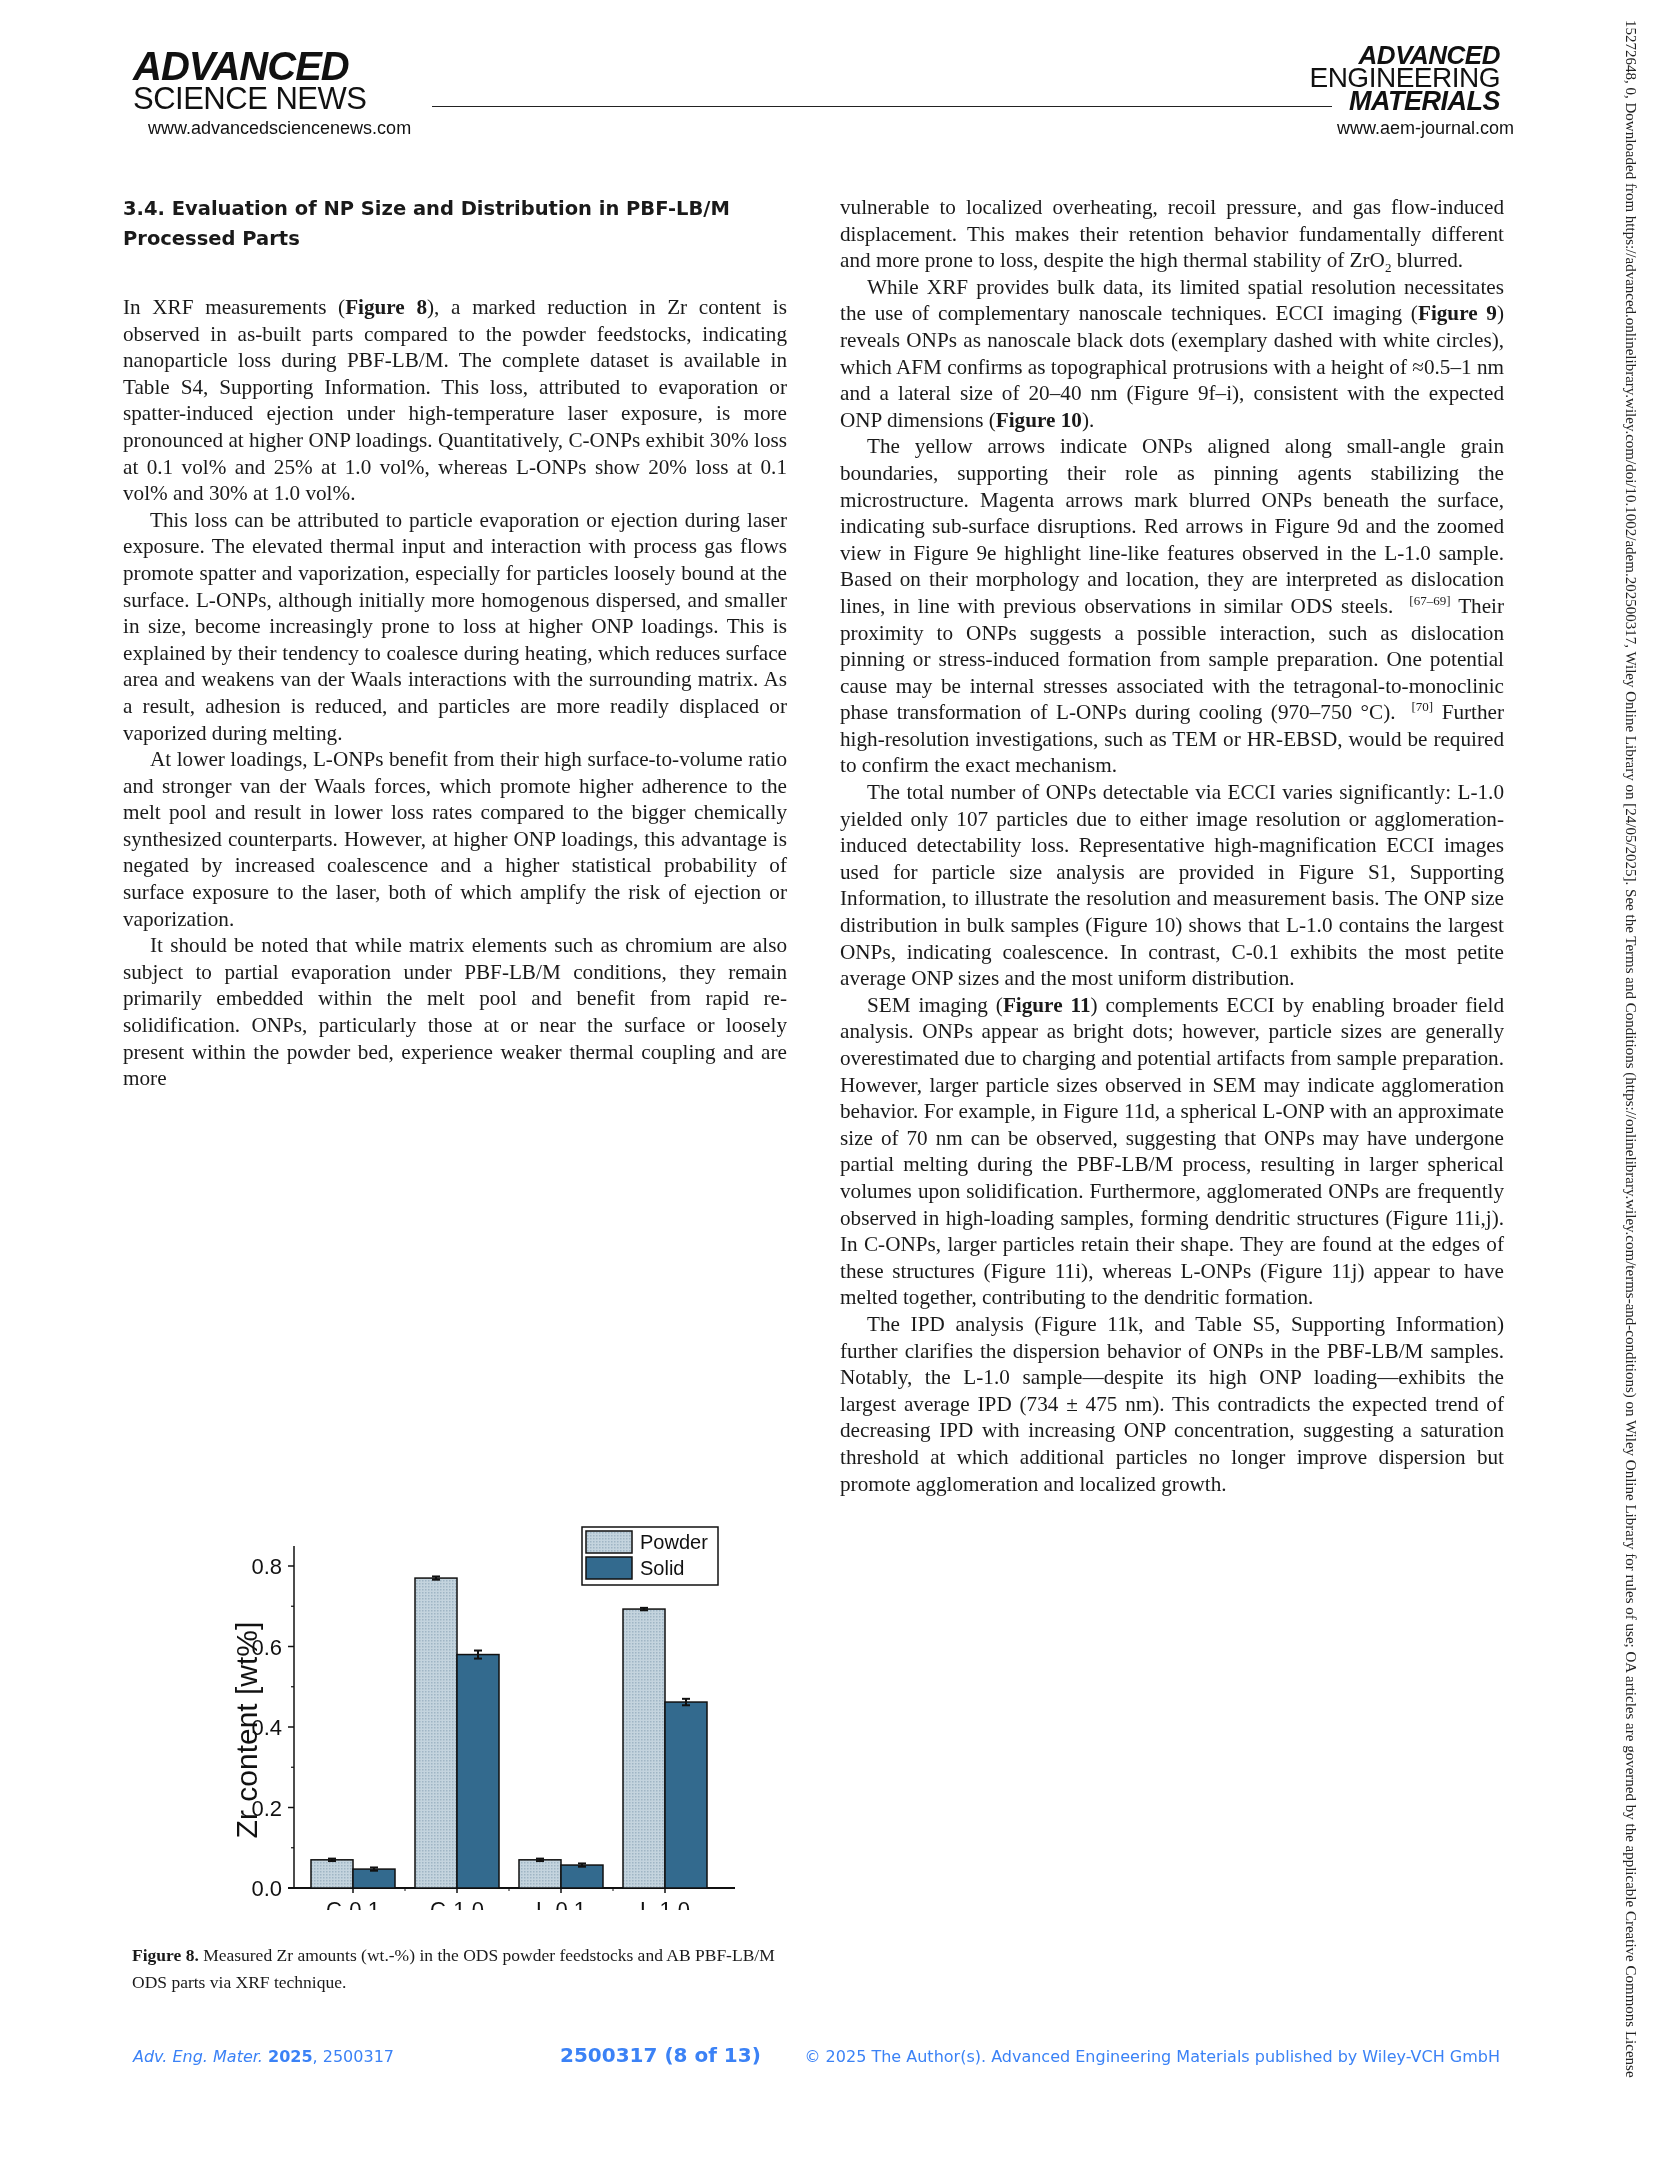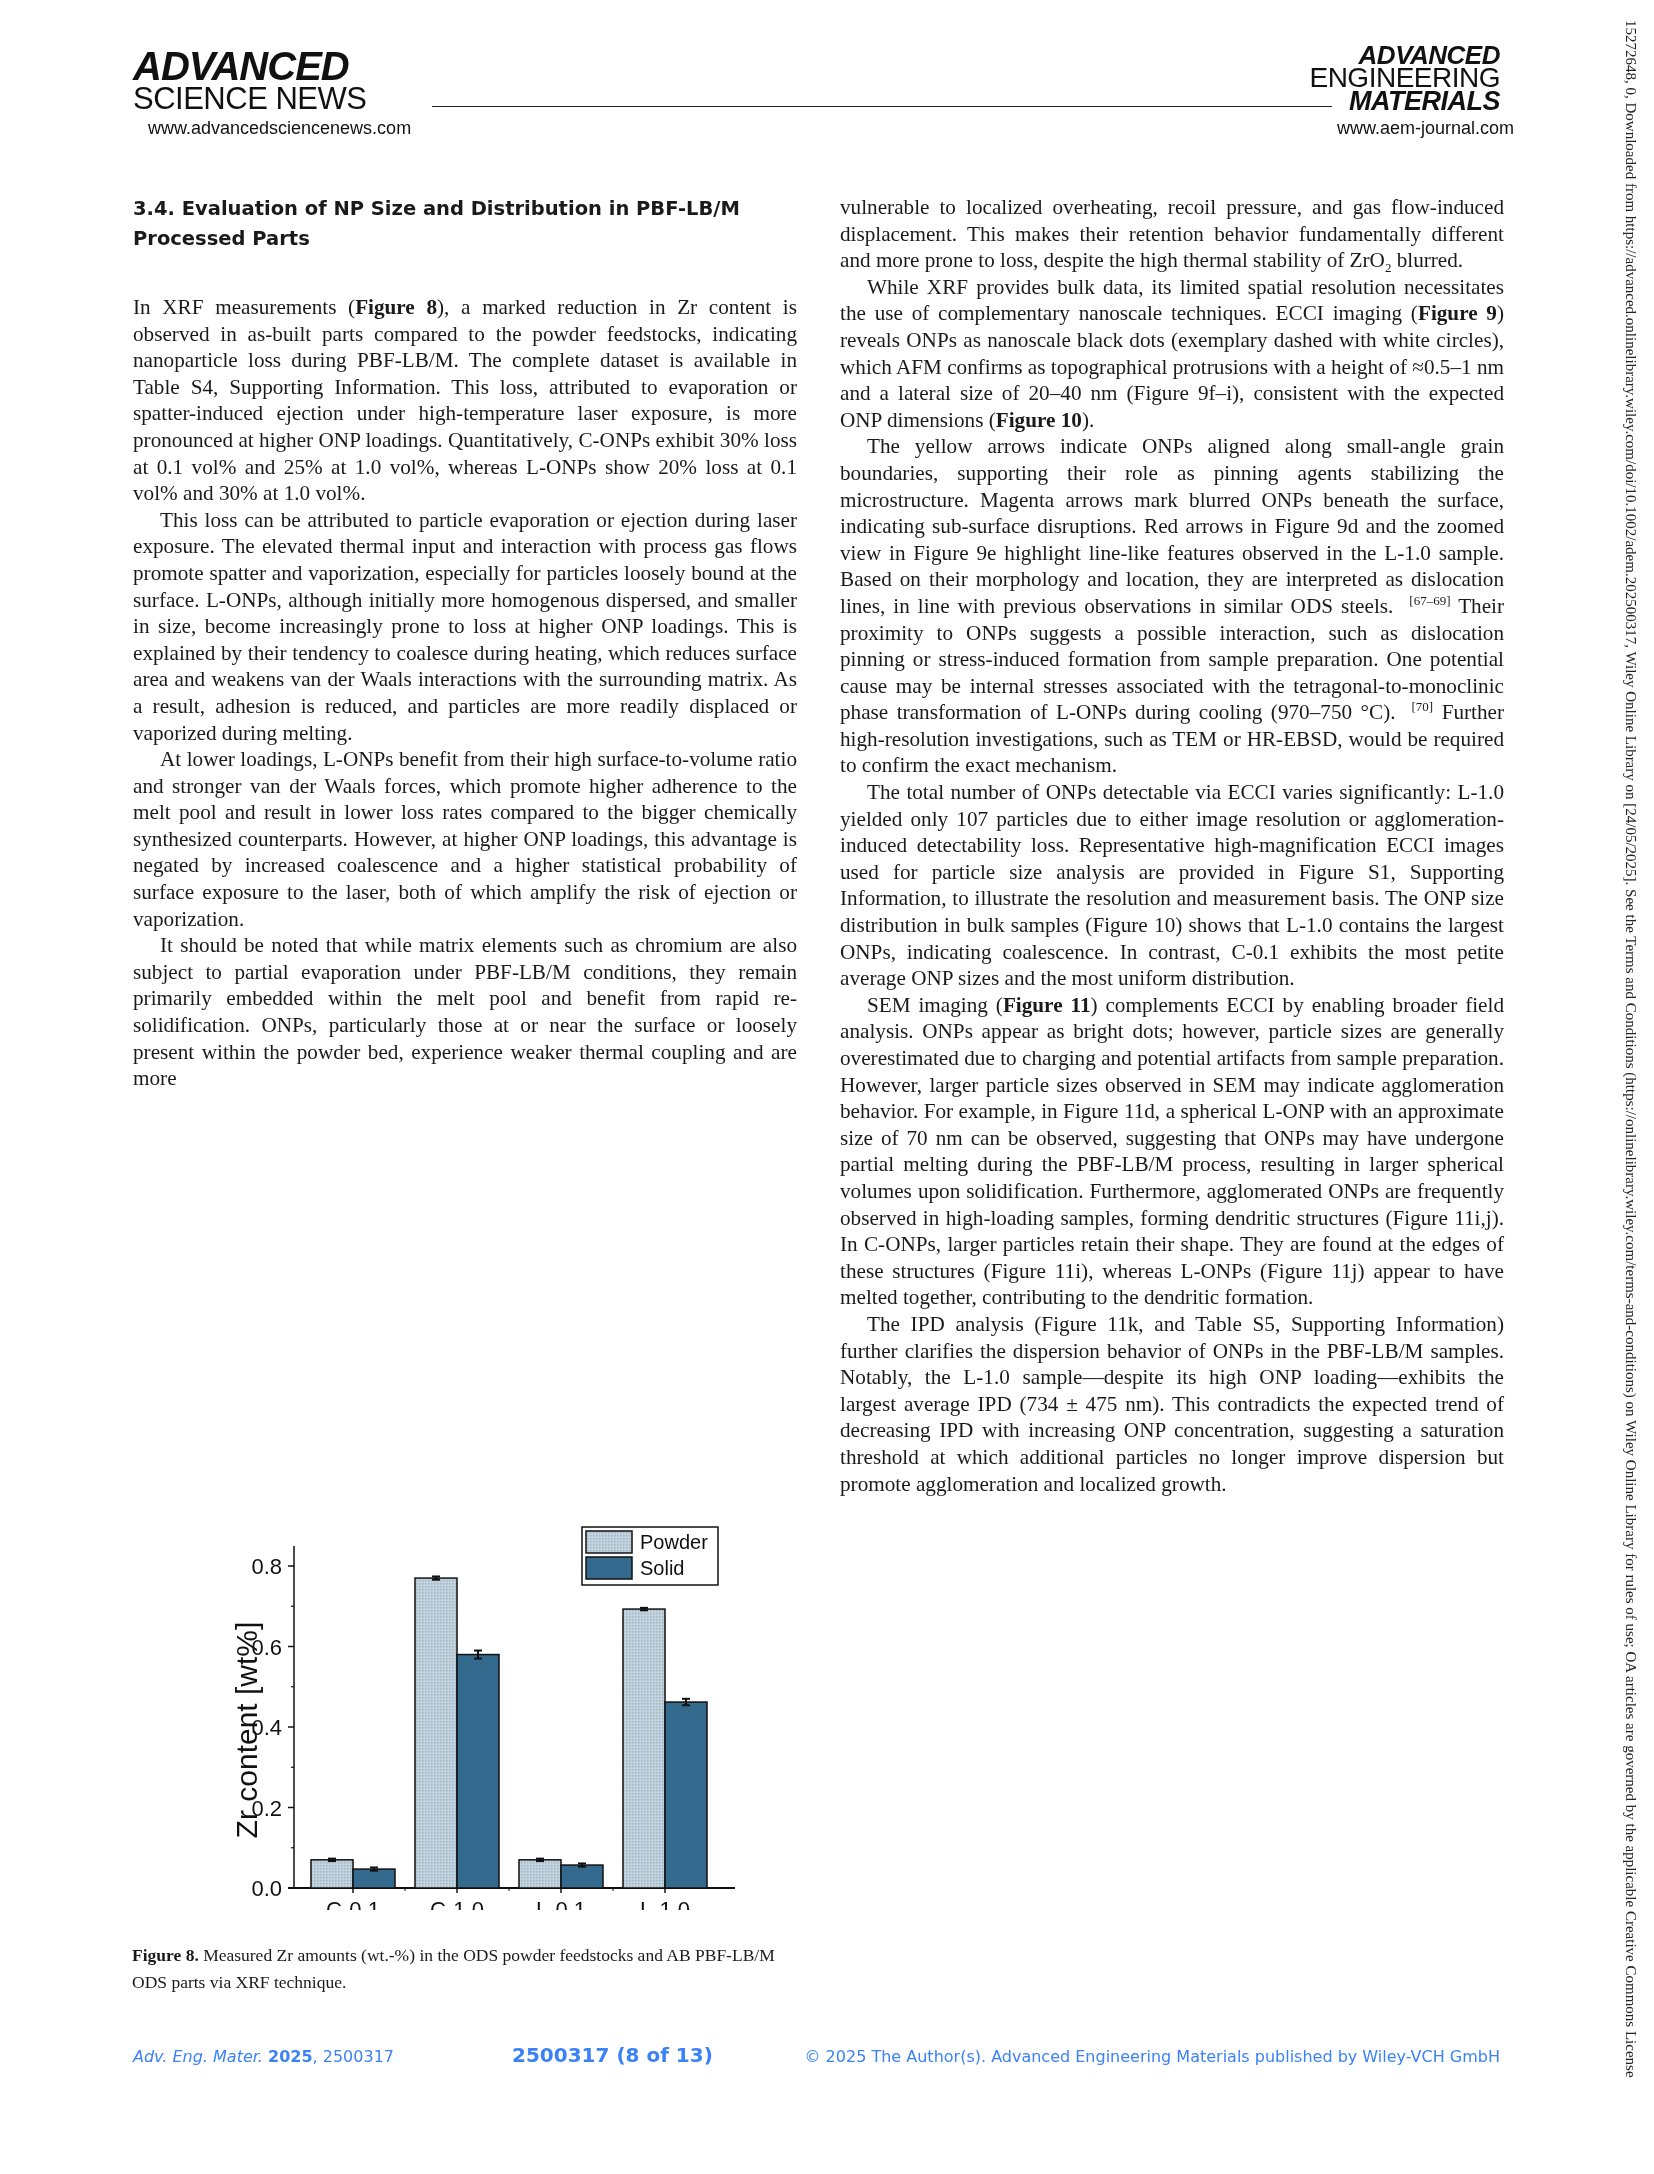--- a/index.html
+++ b/index.html
@@ -9,31 +9,31 @@
   .logo-sn { font-family:"Liberation Sans", sans-serif; font-size:31px; line-height:30px; color:#111; letter-spacing:-0.5px; }
   .hdr-url { position:absolute; top:118px; font-family:"Liberation Sans", sans-serif; font-size:18px; color:#111; }
   .hdr-rule { position:absolute; left:432px; right:322px; top:106px; height:1px; background:#222; }
   .hdr-right { position:absolute; right:154px; top:43px; text-align:right; font-family:"Liberation Sans", sans-serif; color:#111; }
   .hr1 { font-weight:bold; font-style:italic; font-size:26px; line-height:24px; letter-spacing:-0.5px; }
   .hr2 { font-size:28px; line-height:22px; letter-spacing:-0.5px;margin-left:21px; }
   .hr3 { font-weight:bold; font-style:italic; font-size:27px; line-height:24px; letter-spacing:-0.5px; }
   .col { position:absolute; font-family:"Liberation Serif", serif; font-size:21.2px; line-height:26.6px; text-align:justify; hyphens:auto; }
   .col p { margin:0; }
   .col p.ind { text-indent:27px; }
-  .left-col { left:133px; top:194px; width:664px; }
+  .left-col { left:123px; top:194px; width:664px; }
   .right-col { left:840px; top:194px; width:664px; }
   .sec-title { font-family:"DejaVu Sans", sans-serif; font-weight:bold; font-size:19.5px; line-height:30px; margin:0 0 40px 0; text-align:left; }
   b.fig { font-weight:bold; }
   sup { font-size:13px; line-height:0;padding-left:16px; }
   sub { font-size:13px; line-height:0; }
   .chart { position:absolute; left:200px; top:1520px; width:540px; height:390px; }
   .caption { position:absolute; left:132px; top:1942px; width:664px; font-family:Liberation Serif, serif; font-size:17.5px; line-height:27px; }
   .caption b { font-weight:bold; }
   .footer { position:absolute; top:2047px; font-family:"DejaVu Sans", sans-serif; font-size:16px; color:#3b82f6; }
-  .footer.mid { font-weight:bold; font-size:20px; top:2043px; }
+  .footer.mid { font-weight:bold; font-size:20px; top:2043px;margin-left:48px; }
   .side-note { position:absolute; left:1617px; top:20px; width:2140px; height:22px; transform-origin:0 0; transform:rotate(90deg) translateY(-22px); font-family:"Liberation Serif", serif; font-size:15px; white-space:nowrap; color:#222; }
 </style>
 </head>
 <body>
 
 <div class="hdr-left">
   <div class="logo-adv">ADVANCED</div>
   <div class="logo-sn">SCIENCE NEWS</div>
 </div>
 <div class="hdr-url" style="left:148px;">www.advancedsciencenews.com</div>

